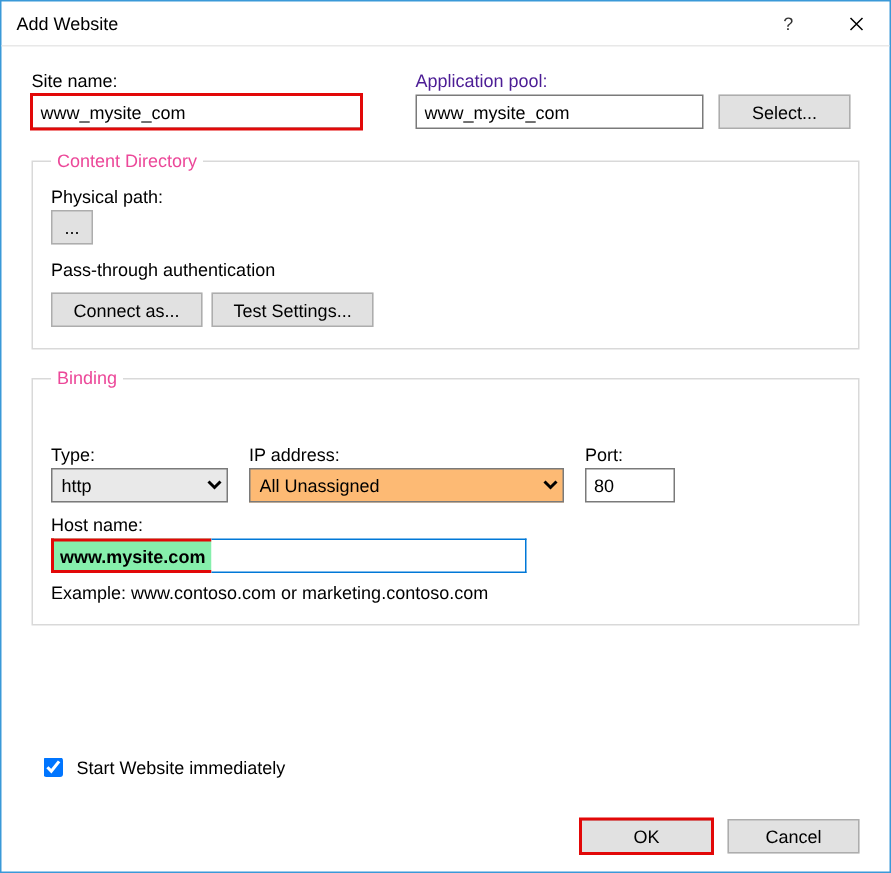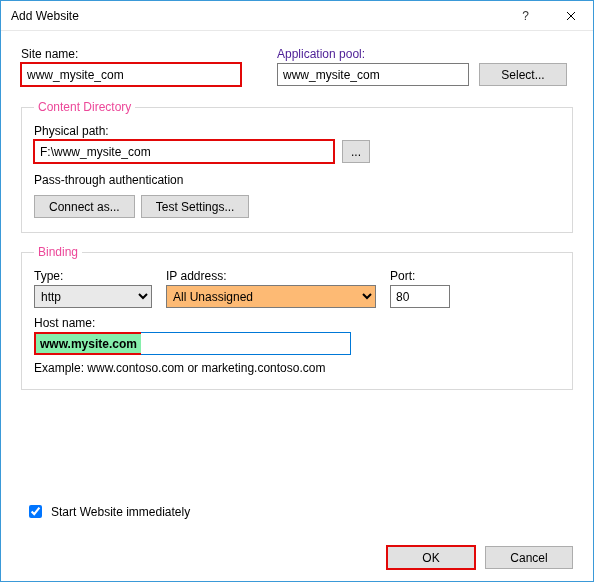--- a/index.html
+++ b/index.html
@@ -56,21 +56,20 @@
         <span class="label disabled">Application pool:</span>
         <input type="text" class="field readonly" style="width: 192px;" readonly="" value="www_mysite_com">
       </div>
       <button class="btn-std" style="width:88px">Select...</button>
     </div>
 
     <fieldset>
       <legend>Content Directory</legend>
       <div class="label">Physical path:</div>
       <div style="display:flex; gap:8px; align-items:center;">
-        <input type="text" class="field hl-red" style="width: 300px;" value="F:\www_mysite_com">
         <button class="ellipsis-btn">
           <span>...</span>
         </button>
       </div>
       <div class="label" style="margin-top:10px;">Pass-through authentication</div>
       <div style="display:flex; gap:6px; margin-top:8px;">
         <button class="btn-std">Connect as...</button>
         <button class="btn-std">Test Settings...</button>
       </div>
     </fieldset>
@@ -83,21 +82,21 @@
           <select class="field">
             <option>http</option>
           </select>
         </div>
         <div class="col" style="width:210px;">
           <span class="label">IP address:</span>
           <select class="field white">
             <option>All Unassigned</option>
           </select>
         </div>
-        <div class="col" style="width:60px;">
+        <div class="col" style="width:60px;margin-top:27px;">
           <span class="label">Port:</span>
           <input type="text" class="field" style="width: 60px;" value="80">
         </div>
       </div>
       <div class="label" style="margin-top:8px;">Host name:</div>
       <div class="host-wrap">
         <span class="host-prefix">www.mysite.com</span>
         <input type="text" class="host-input" style="width: 210px; border-left: none;">
       </div>
       <div class="example">Example: www.contoso.com or marketing.contoso.com</div>

